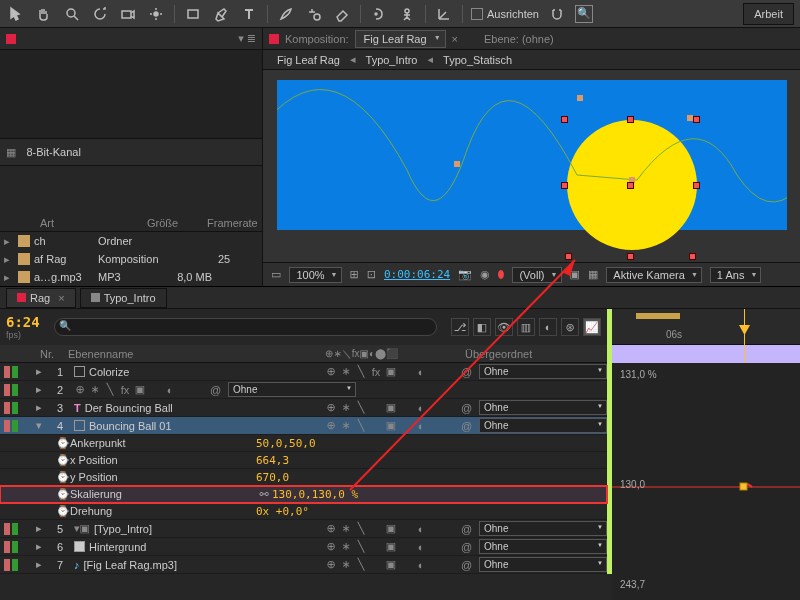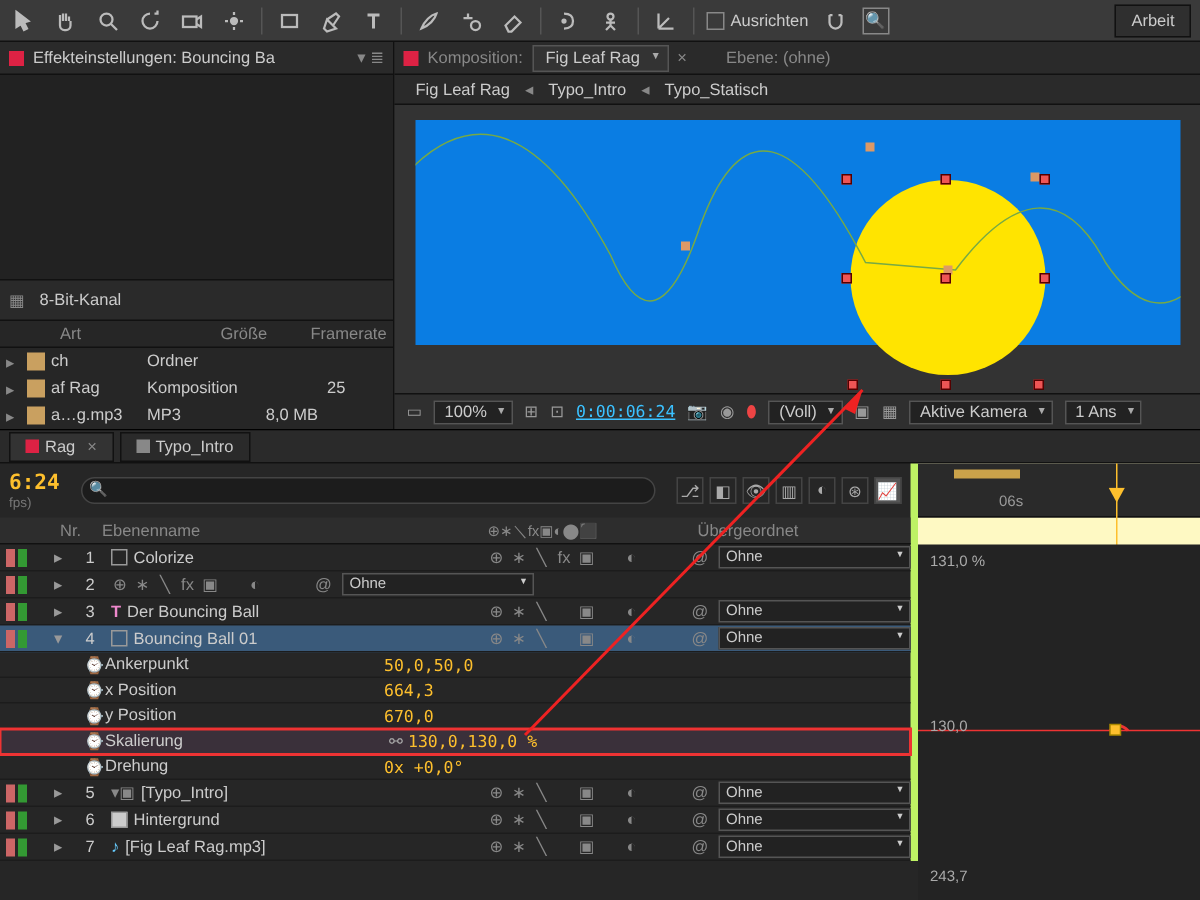--- a/index.html
+++ b/index.html
@@ -13,21 +13,21 @@
   .chk .box { width:12px; height:12px; border:1px solid #888; }
   .ws-btn { margin-left:auto; background:#2f2f2f; padding:4px 10px; border:1px solid #111; }
   .snap-icon { width:18px;height:18px;border:1px solid #888;display:inline-flex;align-items:center;justify-content:center; }
 
   .main-cols { display:flex; height: 258px; }
   .left-col { width: 262px; display:flex; flex-direction:column; }
   .panel-hdr { background:#2a2a2a; height:22px; display:flex; align-items:center; padding:0 6px; border-bottom:1px solid #111; }
   .panel-hdr .sq { width:10px;height:10px;background:#d24; margin-right:6px; }
   .panel-body-dark { flex:1; background:#222; }
   .proj-brief { height:28px; display:flex; align-items:center; gap:10px; padding:0 6px; background:#2a2a2a; border-top:1px solid #111; border-bottom:1px solid #111; }
-  .proj-cols { height:18px; display:flex; align-items:center; border-bottom:1px solid #111; }
+  .proj-cols { height:18px; display:flex; align-items:center; border-bottom:1px solid #111;margin-top:48px; }
   .proj-cols span { color:#888; }
   .c-type{ width:22px; }
   .c-art{ flex:1; padding-left:18px;}
   .c-size{ width:60px; }
   .c-fr{ width:55px; }
   .proj-row { height:18px; display:flex; align-items:center; padding:0 4px; }
   .proj-row .tri { width:10px; color:#888; }
   .proj-row .swatch { width:12px; height:12px; background:#c9a060; margin:0 4px; }
   .proj-row .name { width:64px; overflow:hidden; }
   .proj-row .kind { flex:1; }
@@ -97,21 +97,21 @@
   .lpar .psel{flex:1; background:#222; border:1px solid #555; padding:1px 14px 1px 4px; position:relative; font-size:10px;}
   .lpar .psel::after{content:"▼"; font-size:6px; position:absolute; right:3px; top:2px;}
 
   .prop { height:17px; display:flex; align-items:center; padding-left:56px; border-bottom:1px solid #1c1c1c;}
   .prop .stopw{width:14px; color:#aaa;}
   .prop .pname{width:186px;}
   .prop .pval{color:#fdbf2d; font-family:monospace;}
   .prop.hl { outline:2px solid #e33; outline-offset:-1px; background:#3a303a;}
   .prop .chain{width:16px;color:#aaa;text-align:center;}
 
-  .tl-right { position:absolute; left:612px; right:0; top:22px; bottom:0; background:#fef9c3;}
+  .tl-right { position:absolute; left:612px; right:0; top:22px; bottom:0; background:#c4b5fd;}
   .ruler { height:36px; border-bottom:1px solid #111; position:relative; background:#2a2a2a;}
   .ruler .workarea{position:absolute; top:4px; left:24px; width:44px; height:6px; background:#caa24a;}
   .ruler .lbl{position:absolute; top:20px; color:#999; font-size:10px;}
   .ruler .cti{position:absolute; top:0; width:1px; height:600px; background:#fdbf2d;}
   .ruler .cti::before{content:""; position:absolute; top:16px; left:-5px; width:11px; height:10px; background:#fdbf2d; clip-path:polygon(0 0,100% 0,50% 100%);}
   .graph { position:absolute; left:0; right:0; top:54px; bottom:0; background:#232323;}
   .graph .glabel{position:absolute; left:8px; font-size:10px; color:#aaa;}
   .graph .curve{stroke:#e33; stroke-width:2; fill:none;}
   .graph .kf{fill:#fdbf2d; stroke:#a80;}
 
@@ -221,21 +221,20 @@
   <div class="ws-btn row">
     <span>Arbeit</span>
   </div>
 </div>
 
 <div class="main-cols">
 
   <div class="left-col">
     <div class="panel-hdr">
       <span class="sq"></span>
-      <span>Effekteinstellungen: Bouncing Ba</span>
       <span style="margin-left:auto;color:#888;">▾ ≣</span>
     </div>
     <div class="panel-body-dark"></div>
     <div class="proj-brief">
       <span style="color:#888;">▦</span>
       <span>8-Bit-Kanal</span>
     </div>
     <div class="proj-cols">
       <span class="c-type"></span>
       <span class="c-art">Art</span>

